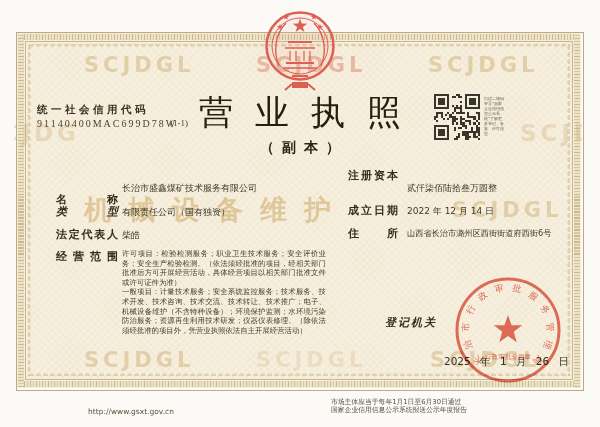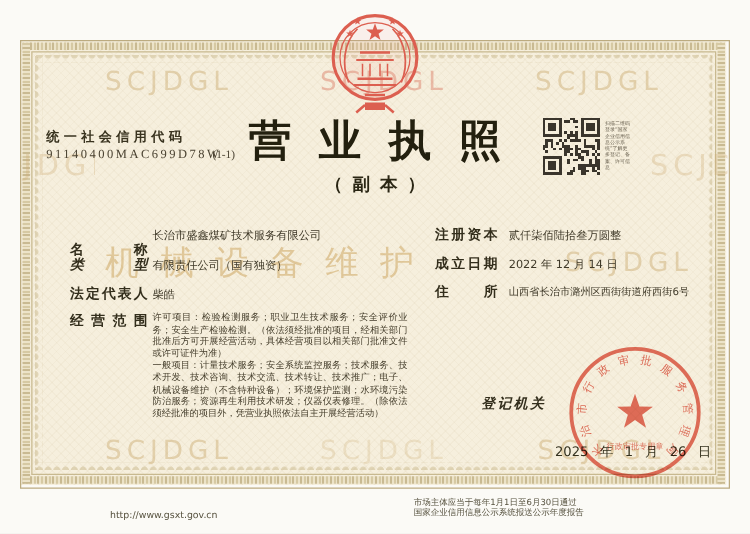--- a/index.html
+++ b/index.html
@@ -18,32 +18,32 @@
   .band.h{height:6px;background:repeating-linear-gradient(90deg,#c9ba92 0 1.5px,#ece3c8 1.5px 3px,#d6c9a3 3px 4.5px,#ece3c8 4.5px 6px);}
   .band.v{width:6px;background:repeating-linear-gradient(0deg,#c9ba92 0 1.5px,#ece3c8 1.5px 3px,#d6c9a3 3px 4.5px,#ece3c8 4.5px 6px);}
   .inner-line{position:absolute;left:25px;top:41px;width:546px;height:337px;border:1px solid #c8b98f;z-index:2;}
   .lace{position:absolute;z-index:2;opacity:.8;}
   .lace.t{left:28px;top:44px;width:542px;height:6px;background:radial-gradient(circle at 3.5px 0,rgba(198,180,134,.6) 2.4px,transparent 3px);background-size:7px 6px;}
   .lace.b{left:28px;top:370px;width:542px;height:6px;background:radial-gradient(circle at 3.5px 6px,rgba(198,180,134,.6) 2.4px,transparent 3px);background-size:7px 6px;}
   .lace.l{left:28px;top:44px;width:6px;height:332px;background:radial-gradient(circle at 0 3.5px,rgba(198,180,134,.6) 2.4px,transparent 3px);background-size:6px 7px;}
   .lace.r{left:564px;top:44px;width:6px;height:332px;background:radial-gradient(circle at 6px 3.5px,rgba(198,180,134,.6) 2.4px,transparent 3px);background-size:6px 7px;}
 
   
-  .wm{position:absolute;z-index:2;font-weight:normal;letter-spacing:4px;pointer-events:none;white-space:nowrap;text-align:center;}
+  .wm{position:absolute;z-index:2;font-weight:bold;letter-spacing:4px;pointer-events:none;white-space:nowrap;text-align:center;}
   .wm.code{font-size:21px;color:rgba(205,173,117,.48);}
   .wm.pink{color:rgba(223,140,118,.55);}
   .wm.faint{color:rgba(205,173,117,.33);font-size:23px;}
   .wm.band-text{font-size:27px;color:rgba(200,156,82,.48);letter-spacing:17px;}
   .wm-clip{position:absolute;overflow:hidden;z-index:2;}
 
   
   .credit-label{position:absolute;left:37px;top:103px;z-index:3;font-size:10.5px;font-weight:bold;letter-spacing:3.5px;color:#39331f;}
   .credit-code{position:absolute;left:37px;top:118px;z-index:3;font-family:"Liberation Serif",serif;font-size:10px;letter-spacing:2px;color:#4a4231;}
   .copy-no{position:absolute;left:170px;top:118px;z-index:3;font-family:"Liberation Serif",serif;font-size:9px;color:#4a4231;}
-  .title{position:absolute;left:150px;top:90px;width:300px;z-index:3;text-align:center;font-size:34px;font-weight:bold;letter-spacing:22px;text-indent:22px;color:#23200f;}
+  .title{position:absolute;left:150px;top:90px;width:300px;z-index:3;text-align:center;font-size:34px;font-weight:normal;letter-spacing:22px;text-indent:22px;color:#23200f;}
   .subtitle{position:absolute;left:150px;top:139px;width:300px;z-index:3;text-align:center;font-size:14px;font-weight:bold;letter-spacing:8px;text-indent:8px;color:#2a2614;}
   .qr{position:absolute;left:434px;top:94px;width:46px;height:46px;z-index:3;}
   .qr svg{width:100%;height:100%;}
   .qr-caption{position:absolute;left:484px;top:96px;width:20px;z-index:3;font-size:4px;line-height:5px;color:#6b6352;word-break:break-all;}
 
   
   .flabel{position:absolute;z-index:3;font-size:11px;font-weight:bold;color:#332e1c;text-align:justify;text-align-last:justify;}
   .flabel.lcol{left:56px;width:62px;}
   .flabel.rcol{left:348px;width:50px;}
   .fval{position:absolute;z-index:3;font-size:9px;color:#3f3928;white-space:nowrap;}
@@ -358,21 +358,21 @@
 
   <div class="flabel lcol" style="top:227px;">法定代表人</div>
   <div class="fval" style="left:122px;top:229px;">柴皓</div>
 
   <div class="flabel lcol" style="top:249px;">经营范围</div>
   <div class="scope">
     <div>许可项目：检验检测服务；职业卫生技术服务；安全评价业务；安全生产检验检测。（依法须经批准的项目，经相关部门批准后方可开展经营活动，具体经营项目以相关部门批准文件或许可证件为准）</div>
     <div>一般项目：计量技术服务；安全系统监控服务；技术服务、技术开发、技术咨询、技术交流、技术转让、技术推广；电子、机械设备维护（不含特种设备）；环境保护监测；水环境污染防治服务；资源再生利用技术研发；仪器仪表修理。（除依法须经批准的项目外，凭营业执照依法自主开展经营活动）</div>
   </div>
 
-  <div class="flabel rcol" style="top:180px;">注册资本</div>
+  <div class="flabel rcol" style="top:168px;">注册资本</div>
   <div class="fval" style="left:407px;top:182px;">贰仟柒佰陆拾叁万圆整</div>
 
   <div class="flabel rcol" style="top:203px;">成立日期</div>
   <div class="fval" style="left:407px;top:205px;">2022 年 12 月 14 日</div>
 
   <div class="flabel rcol" style="top:226px;">住所</div>
   <div class="fval addr" style="left:407px;top:228px;">山西省长治市潞州区西街街道府西街6号</div>
 
   <div class="authority-label">登记机关</div>
   <div class="issue-date">2025 年 1 月 26 日</div>

